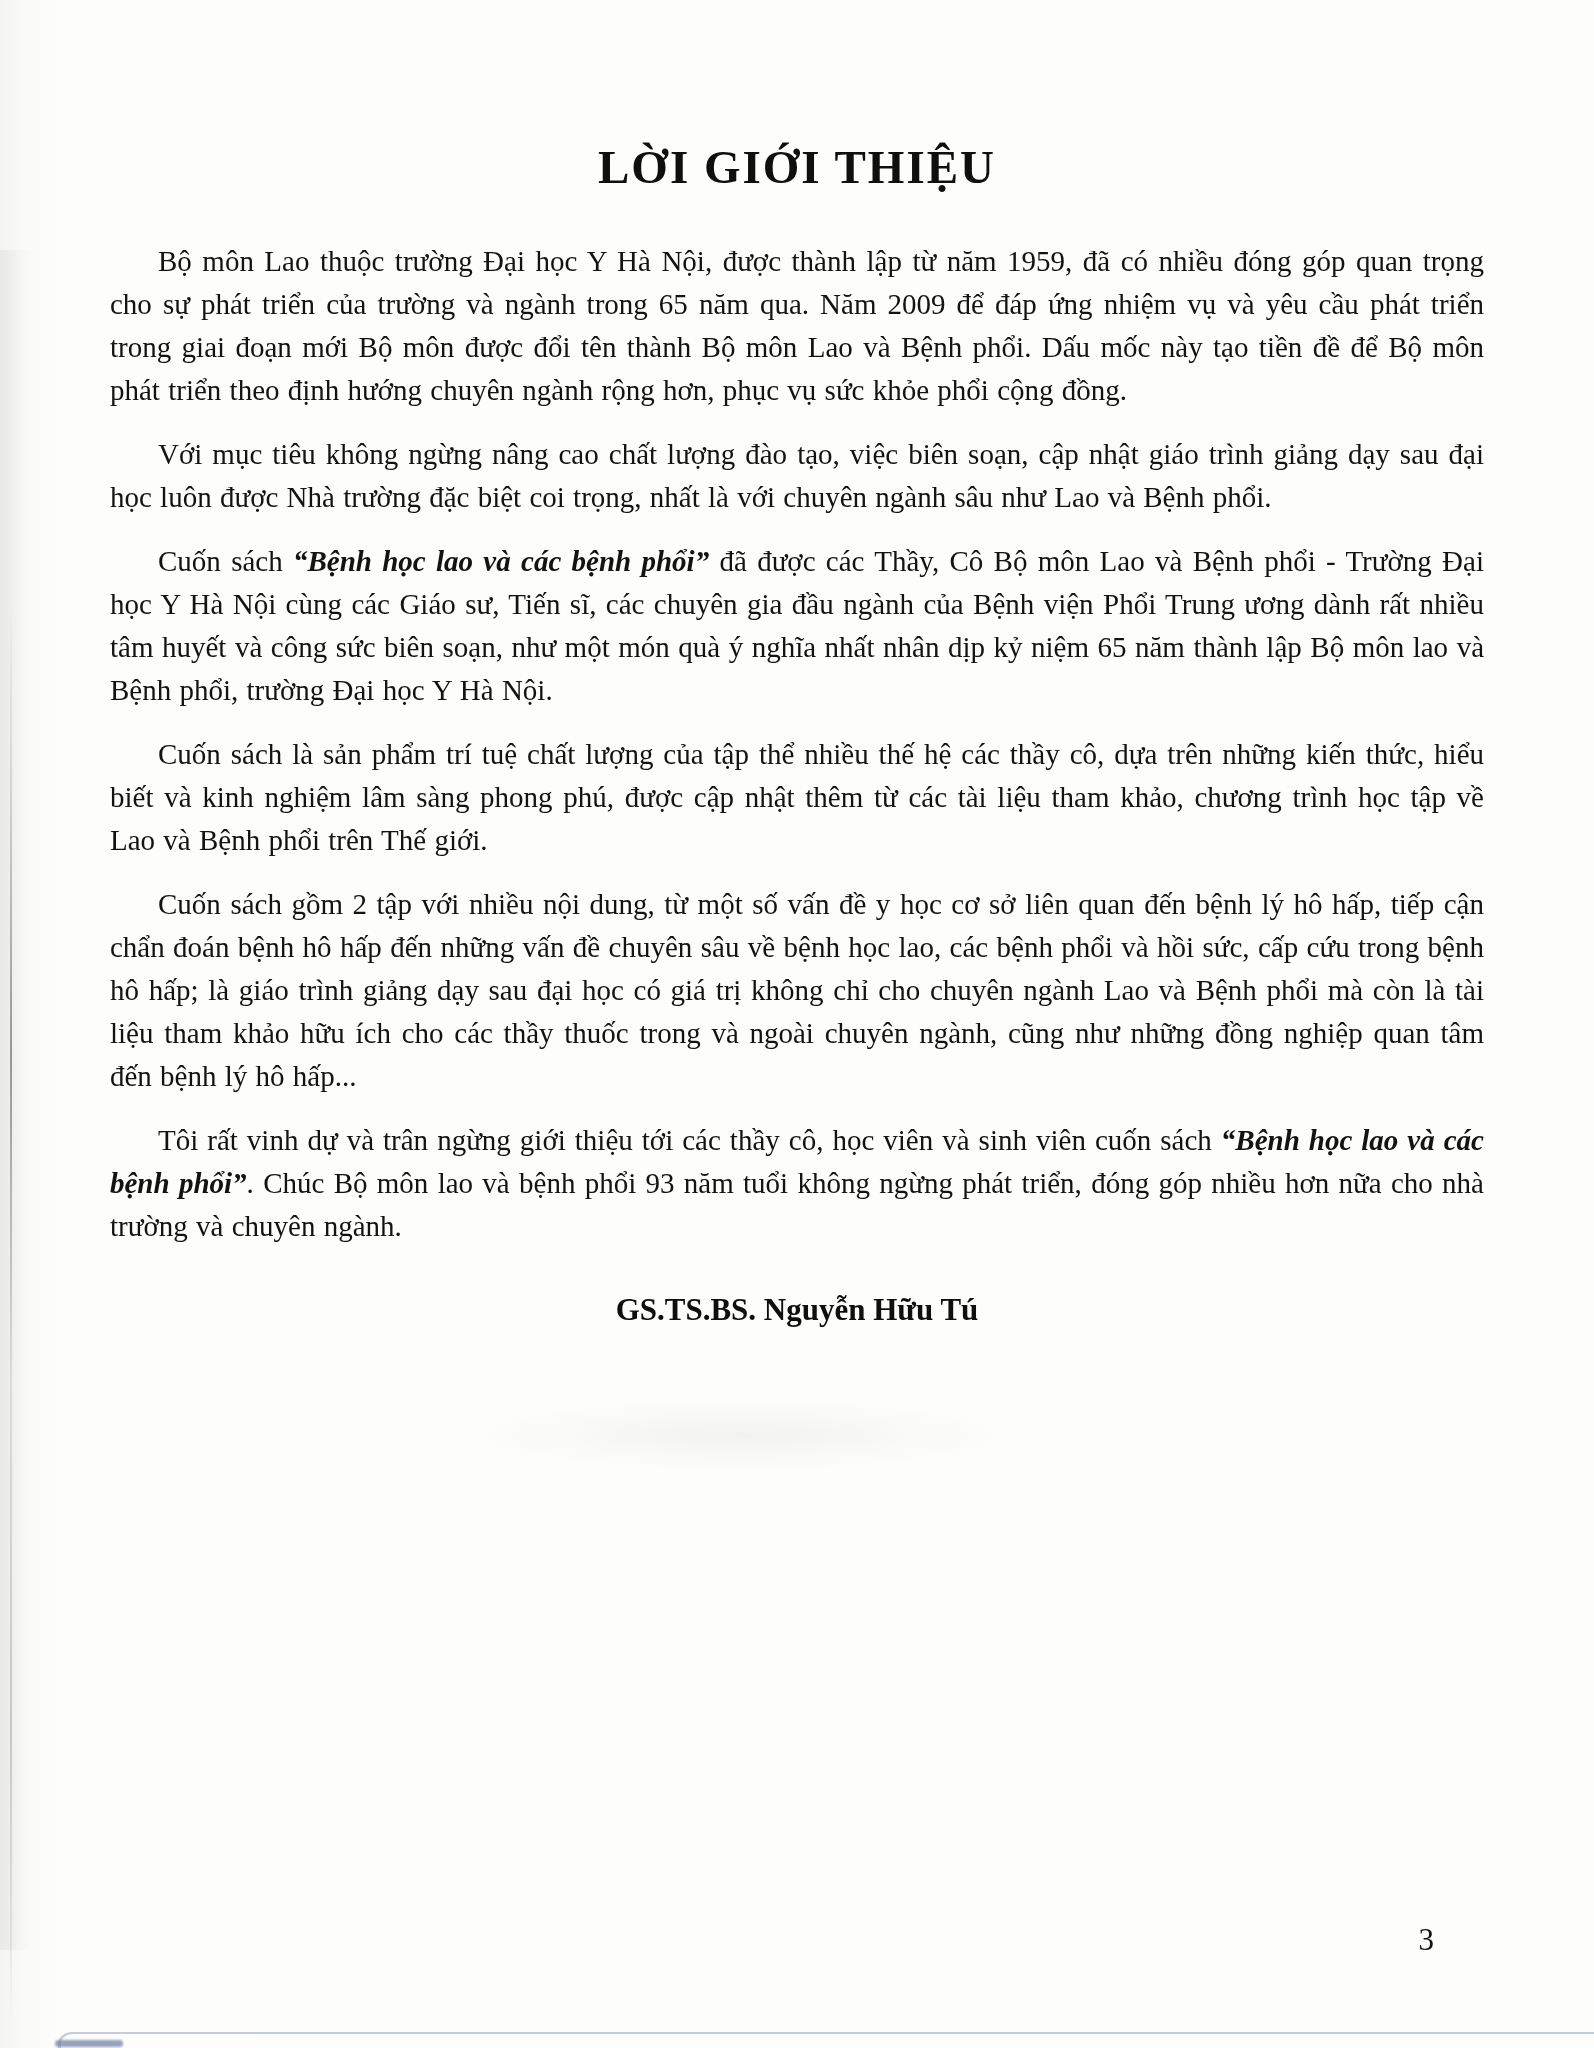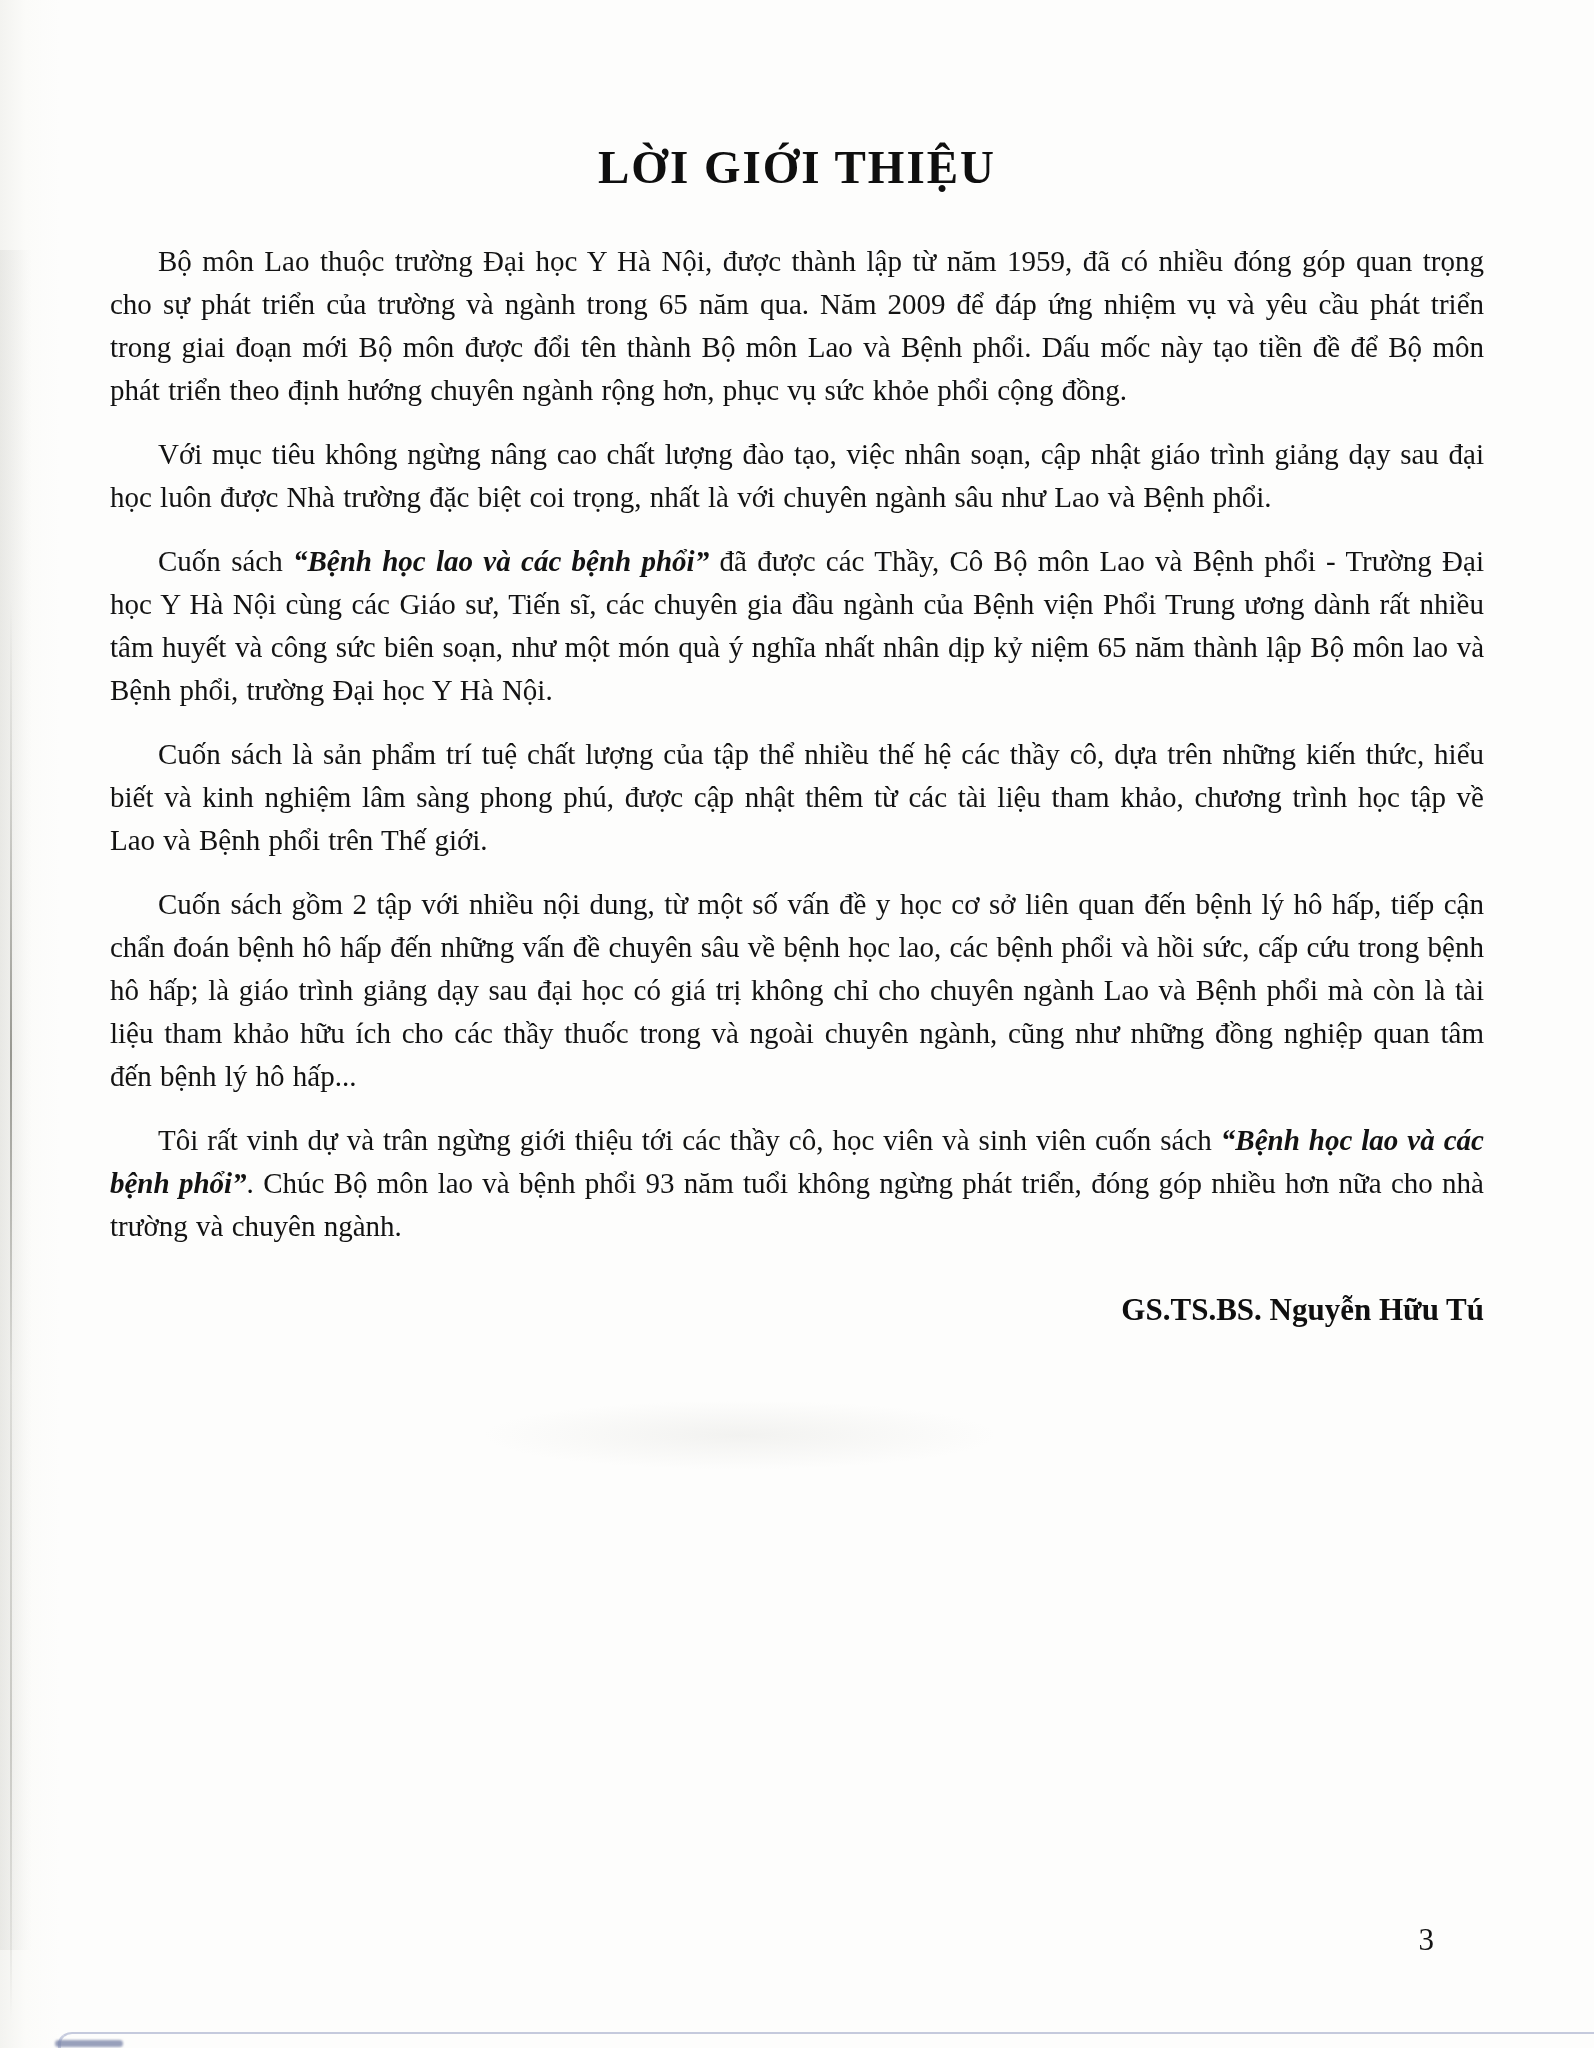--- a/index.html
+++ b/index.html
@@ -43,21 +43,21 @@
     font-weight: bold;
     font-style: italic;
   }
   .signature {
     margin-top: 44px;
     text-align: center;
     font-weight: bold;
     font-size: 31px;
     color: #0f0f0f;
   }
-  .sig-name { margin-bottom: 8px; text-align: right; }
+  .sig-name { margin-bottom: 8px; }
   .page-number {
     position: absolute;
     right: 160px;
     top: 1922px;
     font-size: 31px;
   }
   
   .fold-line {
     position: absolute;
     left: 10px;
@@ -118,21 +118,21 @@
   <div class="soft-smudge-b"></div>
   <div class="fold-line"></div>
   <div class="soft-smudge-a"></div>
 
   <main class="content">
 
     <h1 class="doc-title">LỜI GIỚI THIỆU</h1>
 
     <p class="para"><span>Bộ môn Lao thuộc trường Đại học Y Hà Nội, được thành lập từ năm 1959, đã có nhiều đóng góp quan trọng cho sự phát triển của trường và ngành trong 65 năm qua. Năm 2009 để đáp ứng nhiệm vụ và yêu cầu phát triển trong giai đoạn mới Bộ môn được đổi tên thành Bộ môn Lao và Bệnh phổi. Dấu mốc này tạo tiền đề để Bộ môn phát triển theo định hướng chuyên ngành rộng hơn, phục vụ sức khỏe phổi cộng đồng.</span></p>
 
-    <p class="para"><span>Với mục tiêu không ngừng nâng cao chất lượng đào tạo, việc nhân soạn, cập nhật giáo trình giảng dạy sau đại học luôn được Nhà trường đặc biệt coi trọng, nhất là với chuyên ngành sâu như Lao và Bệnh phổi.</span></p>
+    <p class="para"><span>Với mục tiêu không ngừng nâng cao chất lượng đào tạo, việc biên soạn, cập nhật giáo trình giảng dạy sau đại học luôn được Nhà trường đặc biệt coi trọng, nhất là với chuyên ngành sâu như Lao và Bệnh phổi.</span></p>
 
     <p class="para"><span>Cuốn sách </span><span class="bi">“Bệnh học lao và các bệnh phổi”</span><span> đã được các Thầy, Cô Bộ môn Lao và Bệnh phổi - Trường Đại học Y Hà Nội cùng các Giáo sư, Tiến sĩ, các chuyên gia đầu ngành của Bệnh viện Phổi Trung ương dành rất nhiều tâm huyết và công sức biên soạn, như một món quà ý nghĩa nhất nhân dịp kỷ niệm 65 năm thành lập Bộ môn lao và Bệnh phổi, trường Đại học Y Hà Nội.</span></p>
 
     <p class="para"><span>Cuốn sách là sản phẩm trí tuệ chất lượng của tập thể nhiều thế hệ các thầy cô, dựa trên những kiến thức, hiểu biết và kinh nghiệm lâm sàng phong phú, được cập nhật thêm từ các tài liệu tham khảo, chương trình học tập về Lao và Bệnh phổi trên Thế giới.</span></p>
 
     <p class="para"><span>Cuốn sách gồm 2 tập với nhiều nội dung, từ một số vấn đề y học cơ sở liên quan đến bệnh lý hô hấp, tiếp cận chẩn đoán bệnh hô hấp đến những vấn đề chuyên sâu về bệnh học lao, các bệnh phổi và hồi sức, cấp cứu trong bệnh hô hấp; là giáo trình giảng dạy sau đại học có giá trị không chỉ cho chuyên ngành Lao và Bệnh phổi mà còn là tài liệu tham khảo hữu ích cho các thầy thuốc trong và ngoài chuyên ngành, cũng như những đồng nghiệp quan tâm đến bệnh lý hô hấp...</span></p>
 
     <p class="para"><span>Tôi rất vinh dự và trân ngừng giới thiệu tới các thầy cô, học viên và sinh viên cuốn sách </span><span class="bi">“Bệnh học lao và các bệnh phổi”</span><span>. Chúc Bộ môn lao và bệnh phổi 93 năm tuổi không ngừng phát triển, đóng góp nhiều hơn nữa cho nhà trường và chuyên ngành.</span></p>
 
     <div class="signature">

